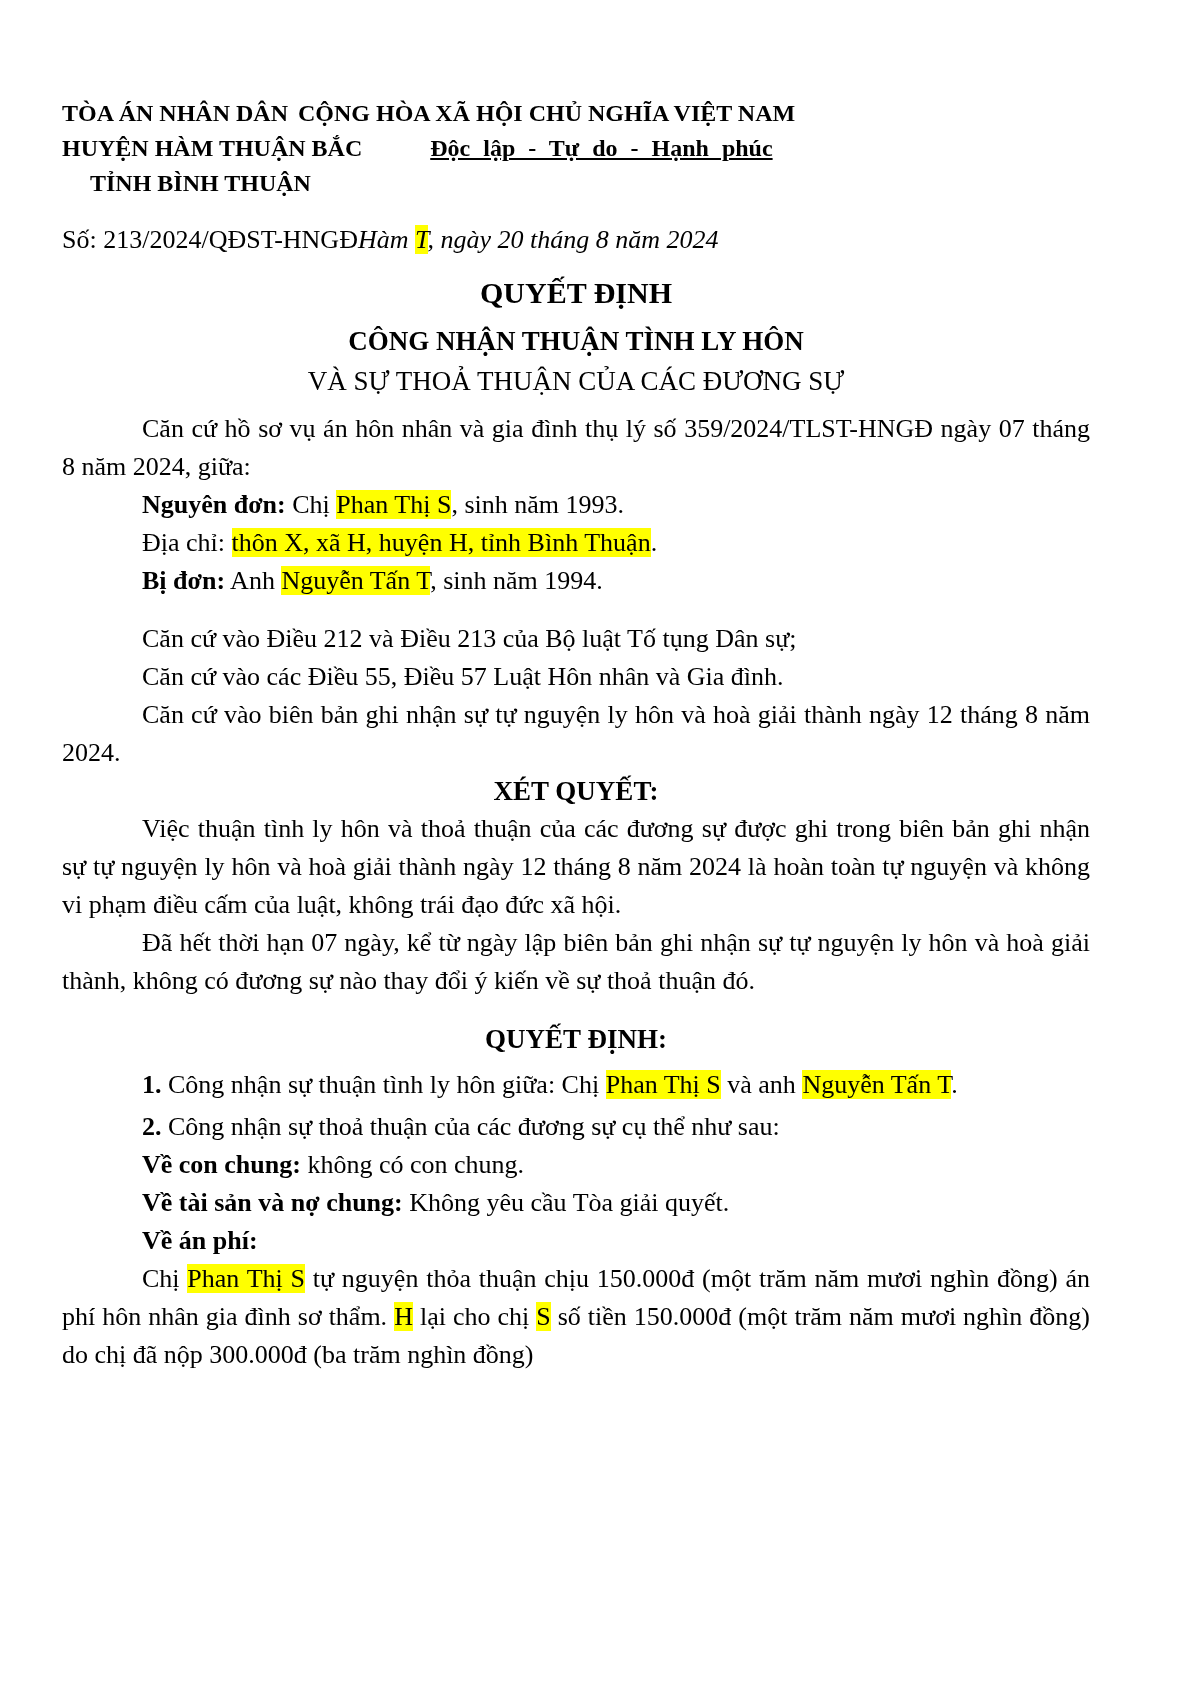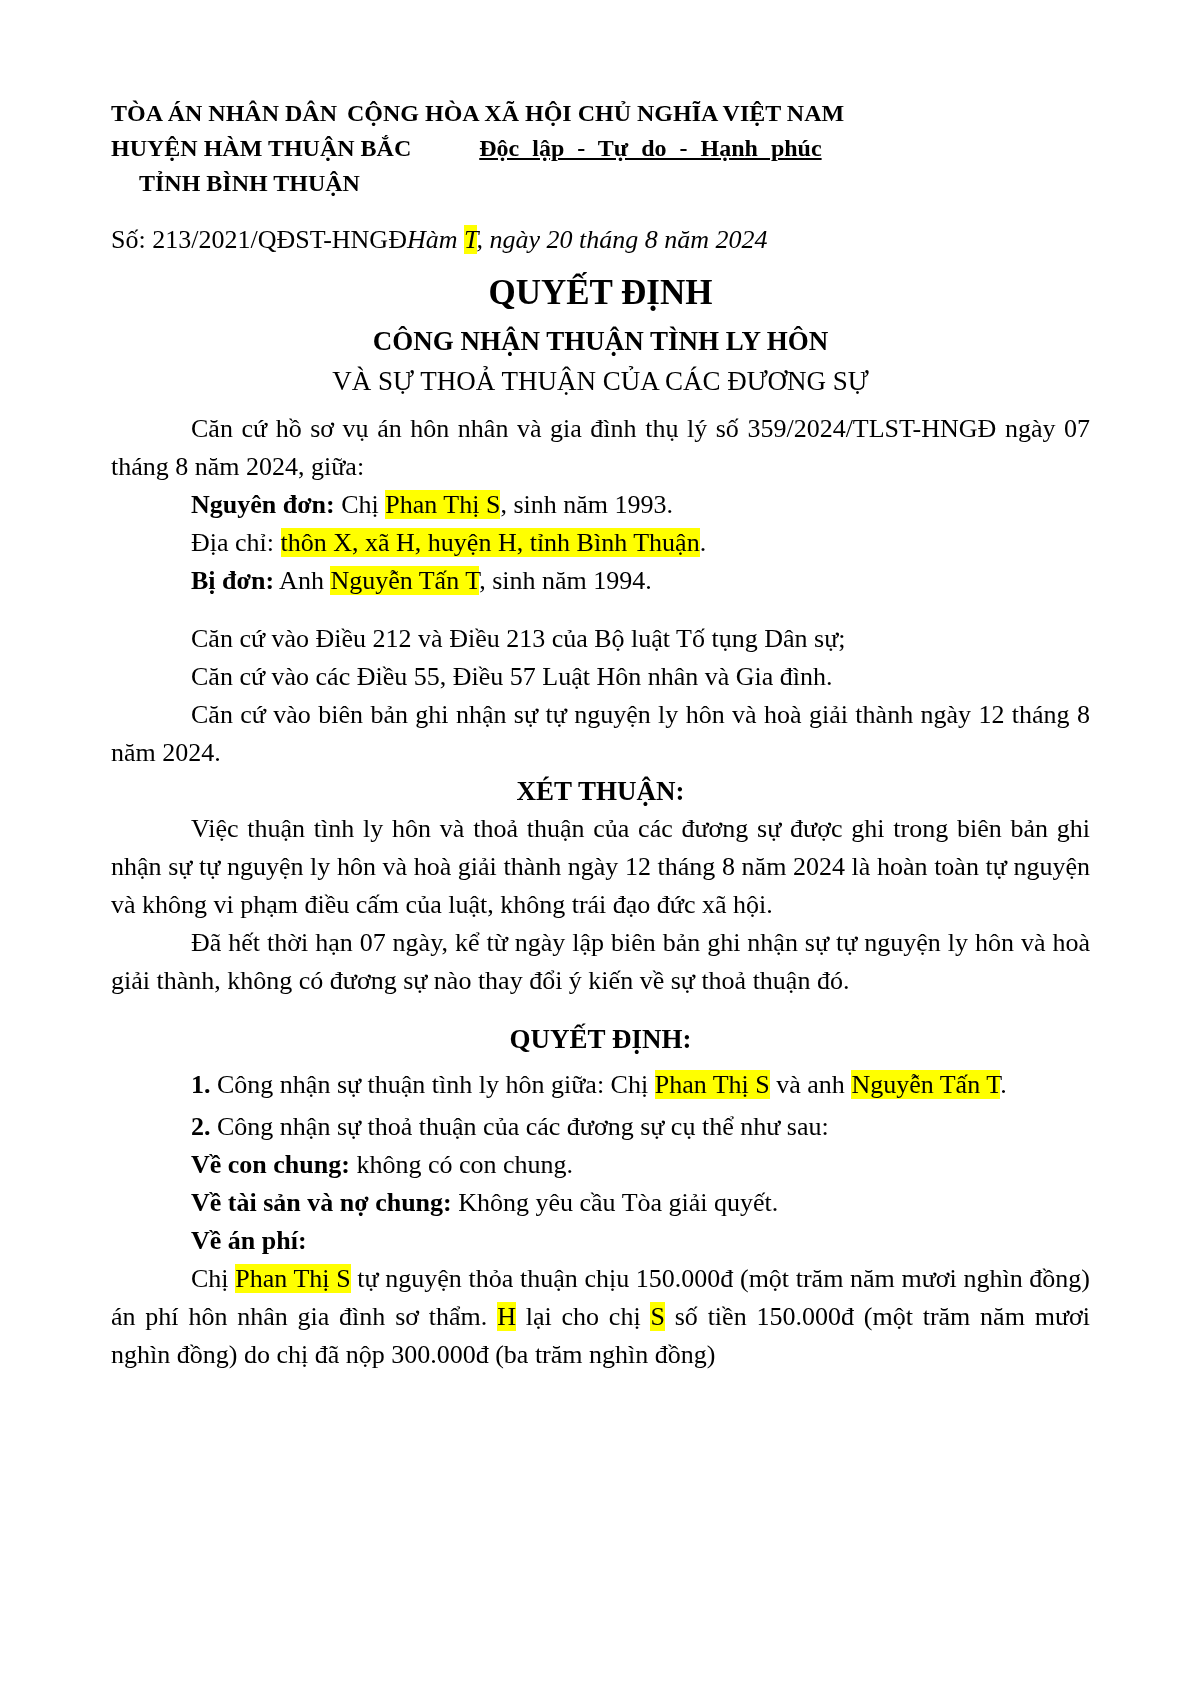--- a/index.html
+++ b/index.html
@@ -6,73 +6,73 @@
   html, body { background: #ffffff; }
   .page {
     position: relative;
     width: 1190px;
     height: 1684px;
     background: var(--paper, #ffffff);
     color: var(--ink, #000000);
     font-family: "Liberation Serif", "DejaVu Serif", serif;
     font-size: 26px;
     line-height: 38px;
-    padding: 96px 100px 0 111px;
+    padding: 96px 100px 0 62px;
     overflow: hidden;
   }
   .hdr { font-weight: bold; font-size: 24px; line-height: 35px; white-space: nowrap; }
   .hdr .nat-gap { margin-left: 10px; }
   .hdr .motto { margin-left: 68px; word-spacing: 7px; text-decoration: underline; }
   .hdr .org3 { margin-left: 28px; }
   .case-line { margin-top: 20px; }
   .i { font-style: italic; text-align: right; }
   .b { font-weight: bold; }
   .hl { background-color: var(--hl, #ffff00); }
   .center { text-align: center; }
-  .t-main { margin-top: 14px; font-size: 35px; line-height: 40px; font-weight: bold; }
+  .t-main { margin-top: 14px; font-size: 30px; line-height: 40px; font-weight: bold; }
   .t-sub  { margin-top: 8px;  font-size: 27px; line-height: 40px; font-weight: bold; }
   .t-sub2 { font-size: 27px; line-height: 40px; font-weight: normal; }
   p.body { text-align: justify; }
   .indent { text-indent: 80px; }
   .sec-heading { text-align: center; font-weight: bold; font-size: 27px; }
   .mt8  { margin-top: 20px; }
   .mt10 { margin-top: 9px; }
   .mt4  { margin-top: 4px; }
 </style>
 </head>
 <body>
 
 <div class="page">
 
   <div class="hdr">
     <div><span>TÒA ÁN NHÂN DÂN</span><span class="nat-gap">CỘNG HÒA XÃ HỘI CHỦ NGHĨA VIỆT NAM</span></div>
     <div><span>HUYỆN HÀM THUẬN BẮC</span><span class="motto">Độc lập - Tự do - Hạnh phúc</span></div>
     <div><span class="org3">TỈNH BÌNH THUẬN</span></div>
   </div>
 
-  <div class="case-line"><span>Số: 213/2021/QĐST-HNGĐ</span><span class="i">Hàm </span><span class="i hl">T</span><span class="i">, ngày 20 tháng 8 năm 2024</span></div>
+  <div class="case-line"><span>Số: 213/2024/QĐST-HNGĐ</span><span class="i">Hàm </span><span class="i hl">T</span><span class="i">, ngày 20 tháng 8 năm 2024</span></div>
 
   <div class="center t-main">QUYẾT ĐỊNH</div>
   <div class="center t-sub">CÔNG NHẬN THUẬN TÌNH LY HÔN</div>
   <div class="center t-sub2">VÀ SỰ THOẢ THUẬN CỦA CÁC ĐƯƠNG SỰ</div>
 
   <p class="body indent mt10">Căn cứ hồ sơ vụ án hôn nhân và gia đình thụ lý số 359/2024/TLST-HNGĐ ngày 07 tháng 8 năm 2024, giữa:</p>
 
   <p class="body indent"><span class="b">Nguyên đơn:</span><span> Chị </span><span class="hl">Phan Thị S</span><span>, sinh năm 1993.</span></p>
 
   <p class="body indent"><span>Địa chỉ: </span><span class="hl">thôn X, xã H, huyện H, tỉnh Bình Thuận</span><span>.</span></p>
 
   <p class="body indent"><span class="b">Bị đơn:</span><span> Anh </span><span class="hl">Nguyễn Tấn T</span><span>, sinh năm 1994.</span></p>
 
 
   <p class="body indent mt8">Căn cứ vào Điều 212 và Điều 213 của Bộ luật Tố tụng Dân sự;</p>
   <p class="body indent">Căn cứ vào các Điều 55, Điều 57 Luật Hôn nhân và Gia đình.</p>
   <p class="body indent">Căn cứ vào biên bản ghi nhận sự tự nguyện ly hôn và hoà giải thành ngày 12 tháng 8 năm 2024.</p>
 
-  <div class="sec-heading">XÉT THUẬN:</div>
+  <div class="sec-heading">XÉT QUYẾT:</div>
 
   <p class="body indent">Việc thuận tình ly hôn và thoả thuận của các đương sự được ghi trong biên bản ghi nhận sự tự nguyện ly hôn và hoà giải thành ngày 12 tháng 8 năm 2024 là hoàn toàn tự nguyện và không vi phạm điều cấm của luật, không trái đạo đức xã hội.</p>
   <p class="body indent">Đã hết thời hạn 07 ngày, kể từ ngày lập biên bản ghi nhận sự tự nguyện ly hôn và hoà giải thành, không có đương sự nào thay đổi ý kiến về sự thoả thuận đó.</p>
 
   <div class="sec-heading mt8" style="margin-bottom:8px;">QUYẾT ĐỊNH:</div>
 
   <p class="body indent"><span class="b">1.</span><span> Công nhận sự thuận tình ly hôn giữa: Chị </span><span class="hl">Phan Thị S</span><span> và anh </span><span class="hl">Nguyễn Tấn T</span><span>.</span></p>
 
   <p class="body indent mt4"><span class="b">2.</span><span> Công nhận sự thoả thuận của các đương sự cụ thể như sau:</span></p>
 

